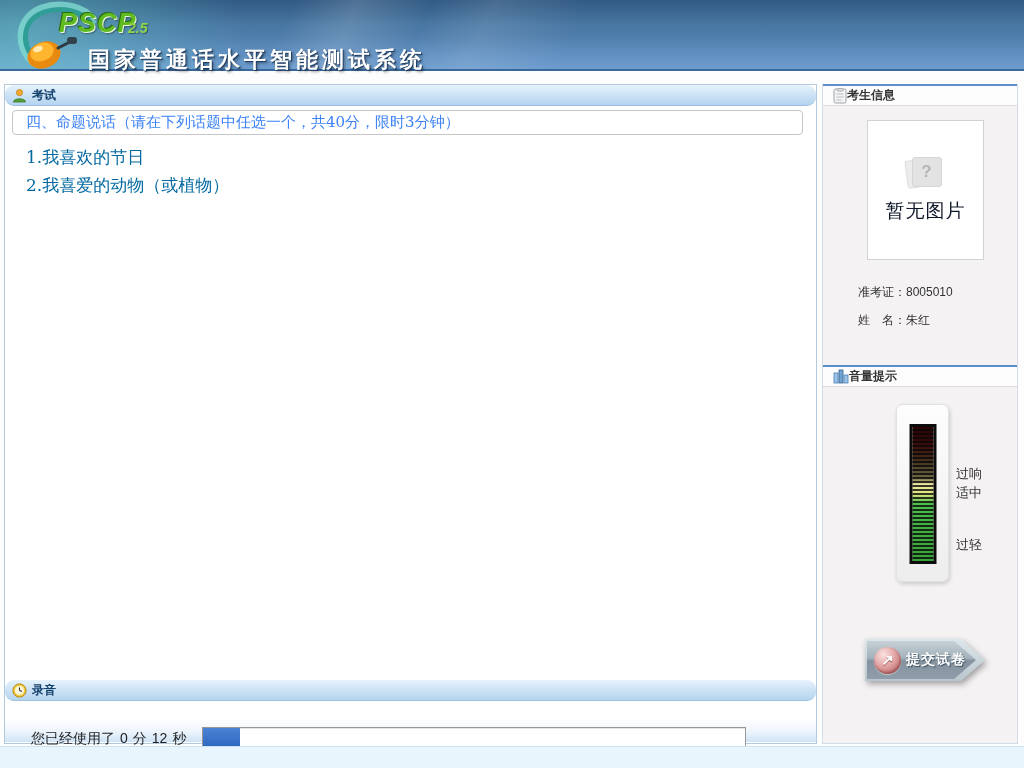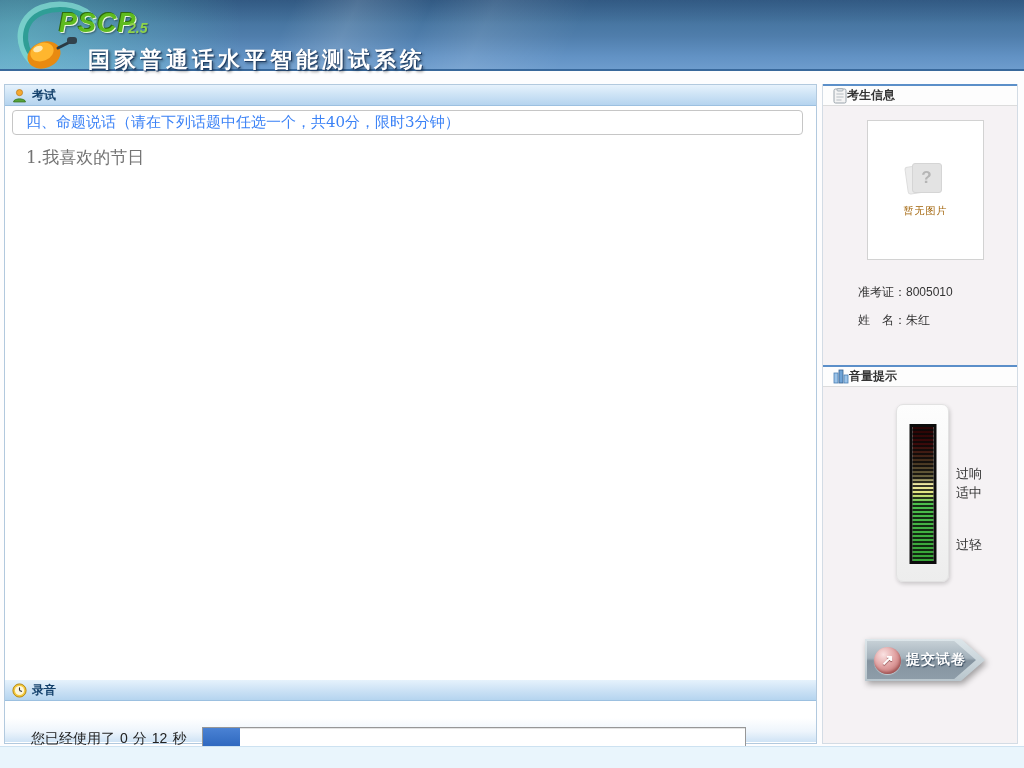--- a/index.html
+++ b/index.html
@@ -46,40 +46,40 @@
     position:absolute; left:822px; top:84px; width:196px; height:660px;
     background:#f5f2f4; border:1px solid #d3dce5; border-top:none;
   }
 
   
   .blue-bar{
     position:absolute; left:0; right:0; height:21px;
     background:linear-gradient(180deg,#e6f2fc 0%,#cfe4f6 45%,#b5d4ef 100%);
     border-bottom:1px solid #9cc0e0;
     display:flex; align-items:center; gap:5px; padding-left:7px;
-    font-size:12px; font-weight:bold; color:#13406b;
+    font-size:12px; font-weight:bold; color:#13406b;border-radius:9px;
   }
   .white-bar{
     position:absolute; left:0; right:0; height:22px; background:#fdfdfd;
     border-top:2px solid #5b8fc9;
     border-bottom:1px solid #dcdcdc;
     display:flex; align-items:center; padding-left:10px;
     font-size:12px; font-weight:bold; color:#333;
   }
 
   
   .question-box{
     position:absolute; left:7px; top:25px; width:791px; height:25px;
     border:1px solid #c6c6c6; border-radius:4px; background:#fff;
     font-family:"DejaVu Serif", serif; font-size:15px; color:#3b82f6;
     line-height:23px; padding-left:13px;
   }
   .topics{
     position:absolute; left:21px; top:58px;
-    font-family:"DejaVu Serif", serif; font-size:17px; color:#737373;
+    font-family:"DejaVu Serif", serif; font-size:17px; color:#0369a1;
     line-height:28px;
   }
 
   .recording-bar{ bottom:42px; top:auto; }
   .usage-row{
     position:absolute; left:0; right:0; bottom:1px; height:24px;
     background:linear-gradient(180deg,#ffffff 0%,#eef5fc 55%,#cfe3f5 100%);
   }
   .usage-text{
     position:absolute; left:26px; top:0; height:40px; line-height:40px;
@@ -104,21 +104,21 @@
   .noimg-icon .back{
     position:absolute; left:-4px; top:2px; width:28px; height:28px;
     background:#ececec; border:1px solid #ddd; border-radius:3px; transform:rotate(-8deg);
   }
   .noimg-icon .front{
     position:absolute; left:2px; top:0; width:30px; height:30px;
     background:#e3e3e3; border:1px solid #d5d5d5; border-radius:3px;
     display:flex; align-items:center; justify-content:center;
     font-size:17px; font-weight:bold; color:#b5b5b5;
   }
-  .noimg-text{ font-size:10px; color:#a16207; letter-spacing:1px; }
+  .noimg-text{ font-size:19px; color:#0f172a; letter-spacing:1px; }
   .info-line{ position:absolute; left:35px; font-size:12px; color:#333; }
   .info-id{ top:200px; }
   .info-name{ top:228px; }
 
   .volume-header{ top:281px; }
 
   .meter-box{
     position:absolute; left:73px; top:320px; width:53px; height:178px;
     border-radius:7px; border:1px solid #e2e2e2;
     background:linear-gradient(180deg,#fdfdfd,#ededed);
@@ -204,20 +204,21 @@
       <circle cx="7.5" cy="4.6" r="3.1" fill="#f6a930" stroke="#b77413" stroke-width="0.7"></circle>
       <path d="M1.5 14 C1.5 9.8, 13.5 9.8, 13.5 14 Z" fill="#57a33b" stroke="#2f6e1d" stroke-width="0.7"></path>
     </svg>
     <span>考试</span>
   </div>
 
   <div class="question-box">四、命题说话（请在下列话题中任选一个，共40分，限时3分钟）</div>
 
   <div class="topics">
     <div>1.我喜欢的节日</div>
+    <div>2.我喜爱的动物（或植物）</div>
   </div>
 
   <div class="blue-bar recording-bar">
     <svg class="ico" width="15" height="15" viewBox="0 0 15 15">
       <circle cx="7.5" cy="7.5" r="6.6" fill="#f3c93e" stroke="#b78a14" stroke-width="1"></circle>
       <circle cx="7.5" cy="7.5" r="4.6" fill="#fdf6dc"></circle>
       <line x1="7.5" y1="7.5" x2="7.5" y2="4.4" stroke="#333" stroke-width="1.1"></line>
       <line x1="7.5" y1="7.5" x2="9.9" y2="8.6" stroke="#333" stroke-width="1.1"></line>
     </svg>
     <span>录音</span>

